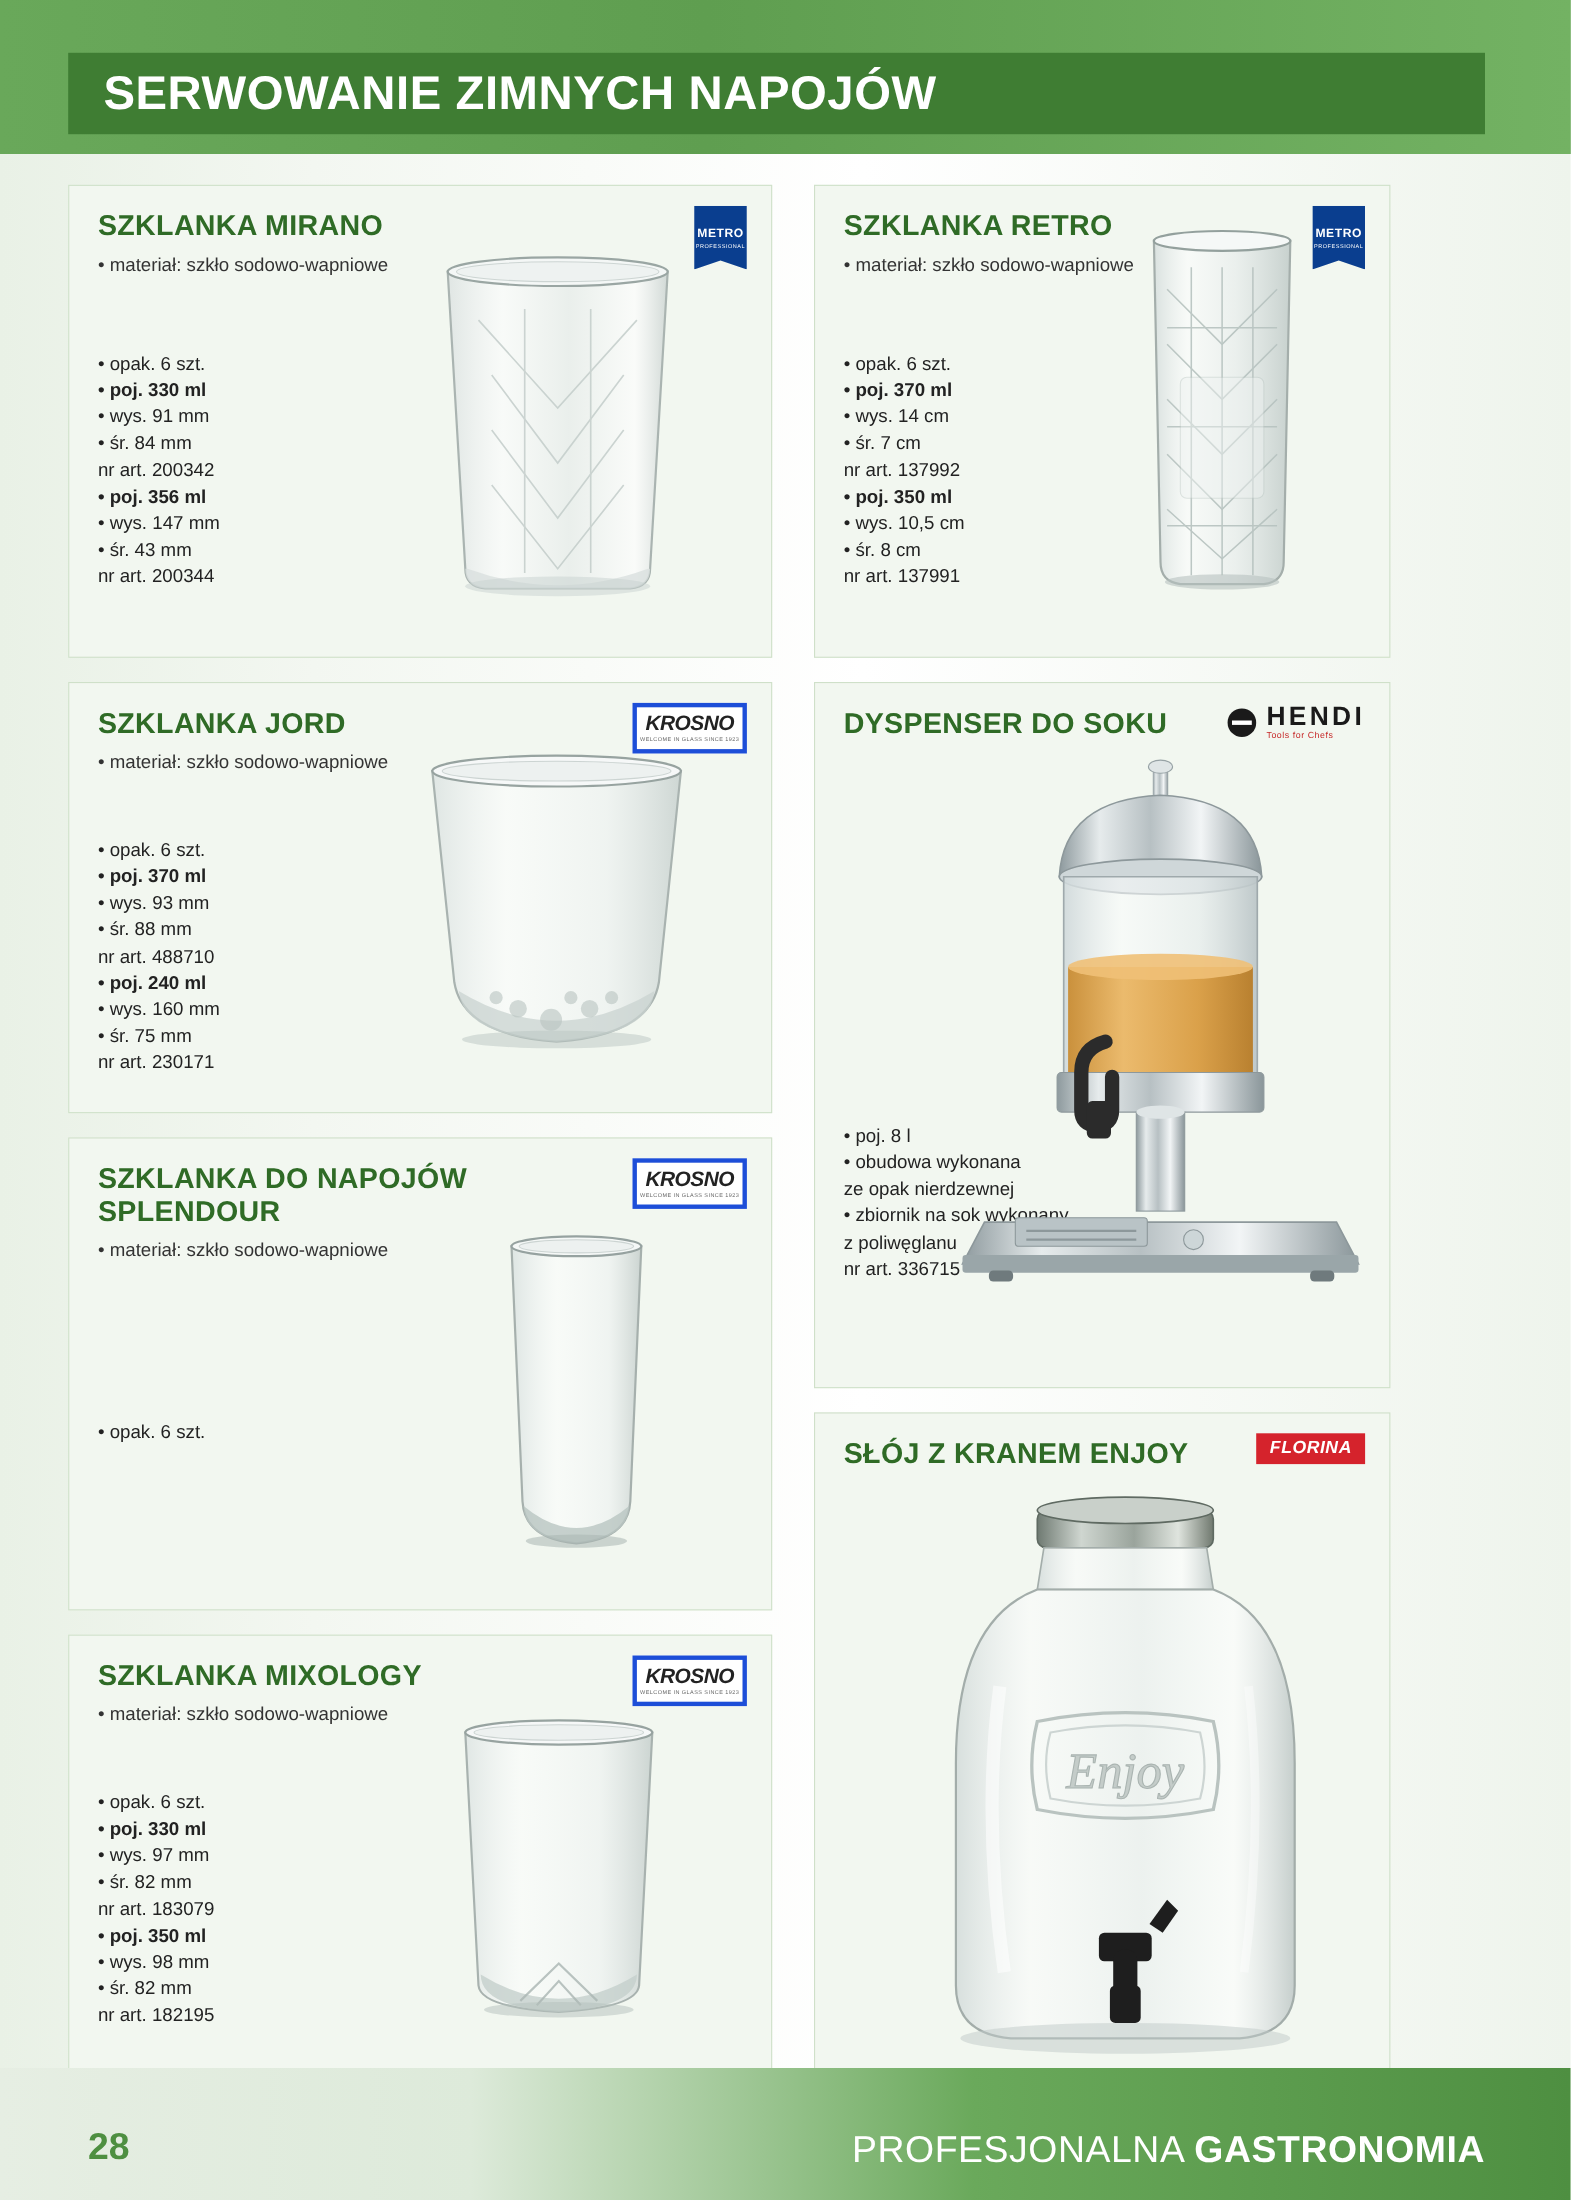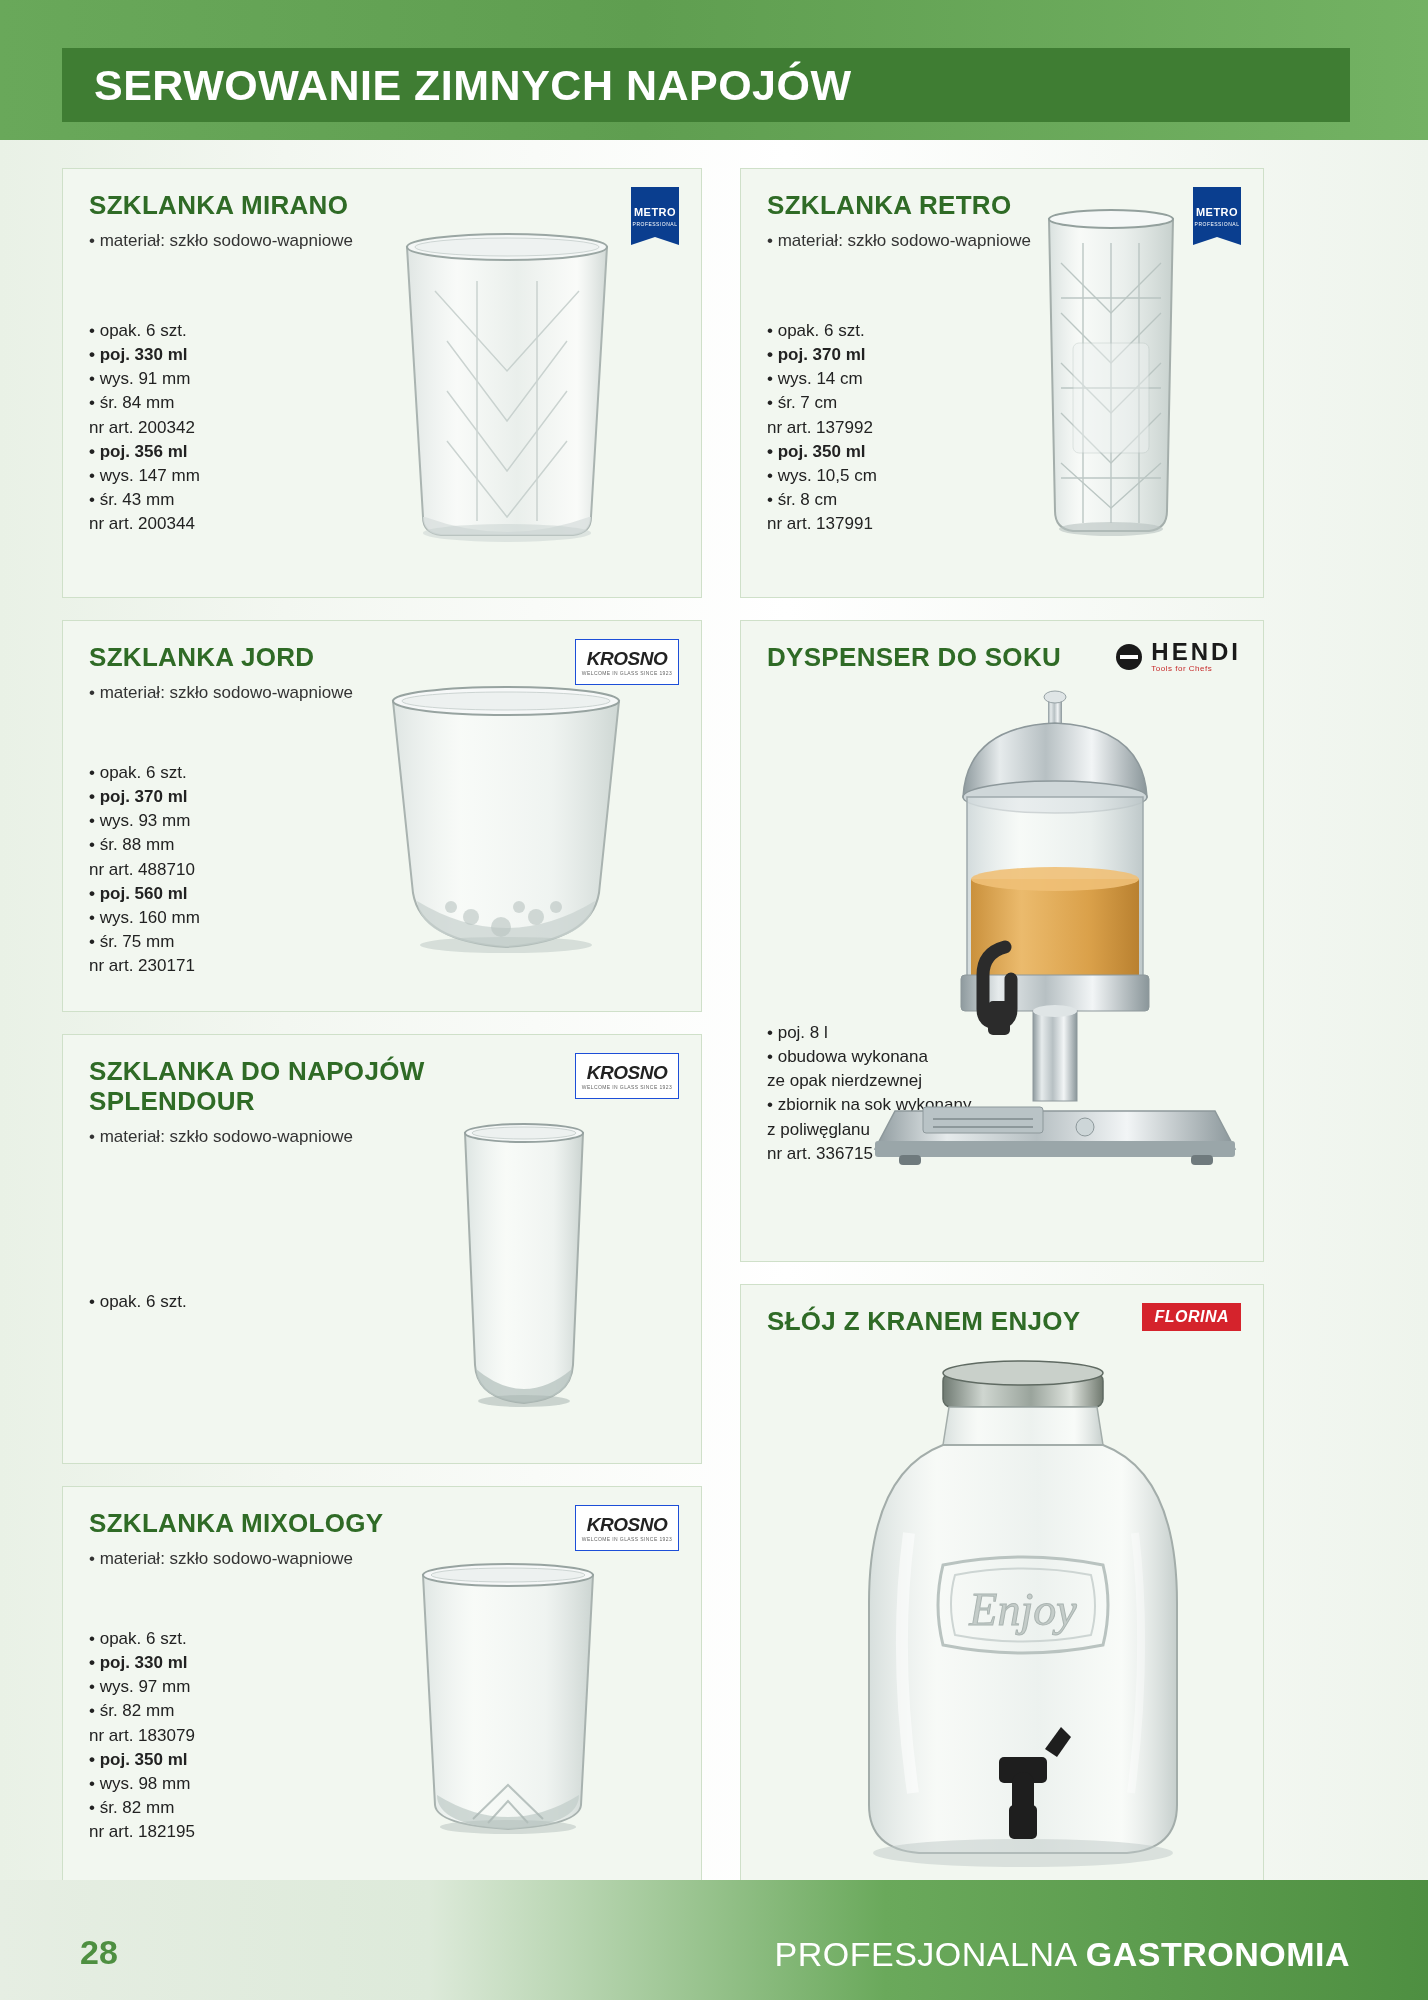--- a/index.html
+++ b/index.html
@@ -104,21 +104,21 @@
     color: #fff;
     display: flex; flex-direction: column;
     align-items: center; justify-content: center;
     clip-path: polygon(0 0, 100% 0, 100% 100%, 50% 86%, 0 100%);
   }
   .badge-metro .m1 { font-size: 11px; font-weight: bold; letter-spacing: 0.5px; }
   .badge-metro .m2 { font-size: 5px; letter-spacing: 0.5px; margin-top: 3px; }
   .badge-krosno {
     width: 104px; height: 46px;
     background: #ffffff;
-    border: 1px solid #1d4ed8;
+    border: 4px solid #1d4ed8;
     display: flex; flex-direction: column;
     align-items: center; justify-content: center;
   }
   .badge-krosno .k1 {
     font-size: 19px; font-weight: bold; font-style: italic;
     color: #222; letter-spacing: -0.5px;
   }
   .badge-krosno .k2 { font-size: 5px; color: #666; letter-spacing: 0.4px; }
   .badge-hendi { display: flex; align-items: center; gap: 9px; }
   .badge-hendi .dot {
@@ -249,21 +249,21 @@
           <span class="k1">KROSNO</span>
           <span class="k2">WELCOME IN GLASS SINCE 1923</span>
         </div>
       </div>
       <div class="specs">
         <div>• opak. 6 szt.</div>
         <div class="b">• poj. 370 ml</div>
         <div>• wys. 93 mm</div>
         <div>• śr. 88 mm</div>
         <div>nr art. 488710</div>
-        <div class="b">• poj. 560 ml</div>
+        <div class="b">• poj. 240 ml</div>
         <div>• wys. 160 mm</div>
         <div>• śr. 75 mm</div>
         <div>nr art. 230171</div>
       </div>
       <div class="img-wrap">
         <svg width="310" height="290" viewBox="0 0 310 290">
           <defs>
             <linearGradient id="gJord" x1="0" y1="0" x2="1" y2="0">
               <stop offset="0%" stop-color="#dde4e2" stop-opacity="0.9"></stop>
               <stop offset="30%" stop-color="#fcfdfd" stop-opacity="0.6"></stop>

